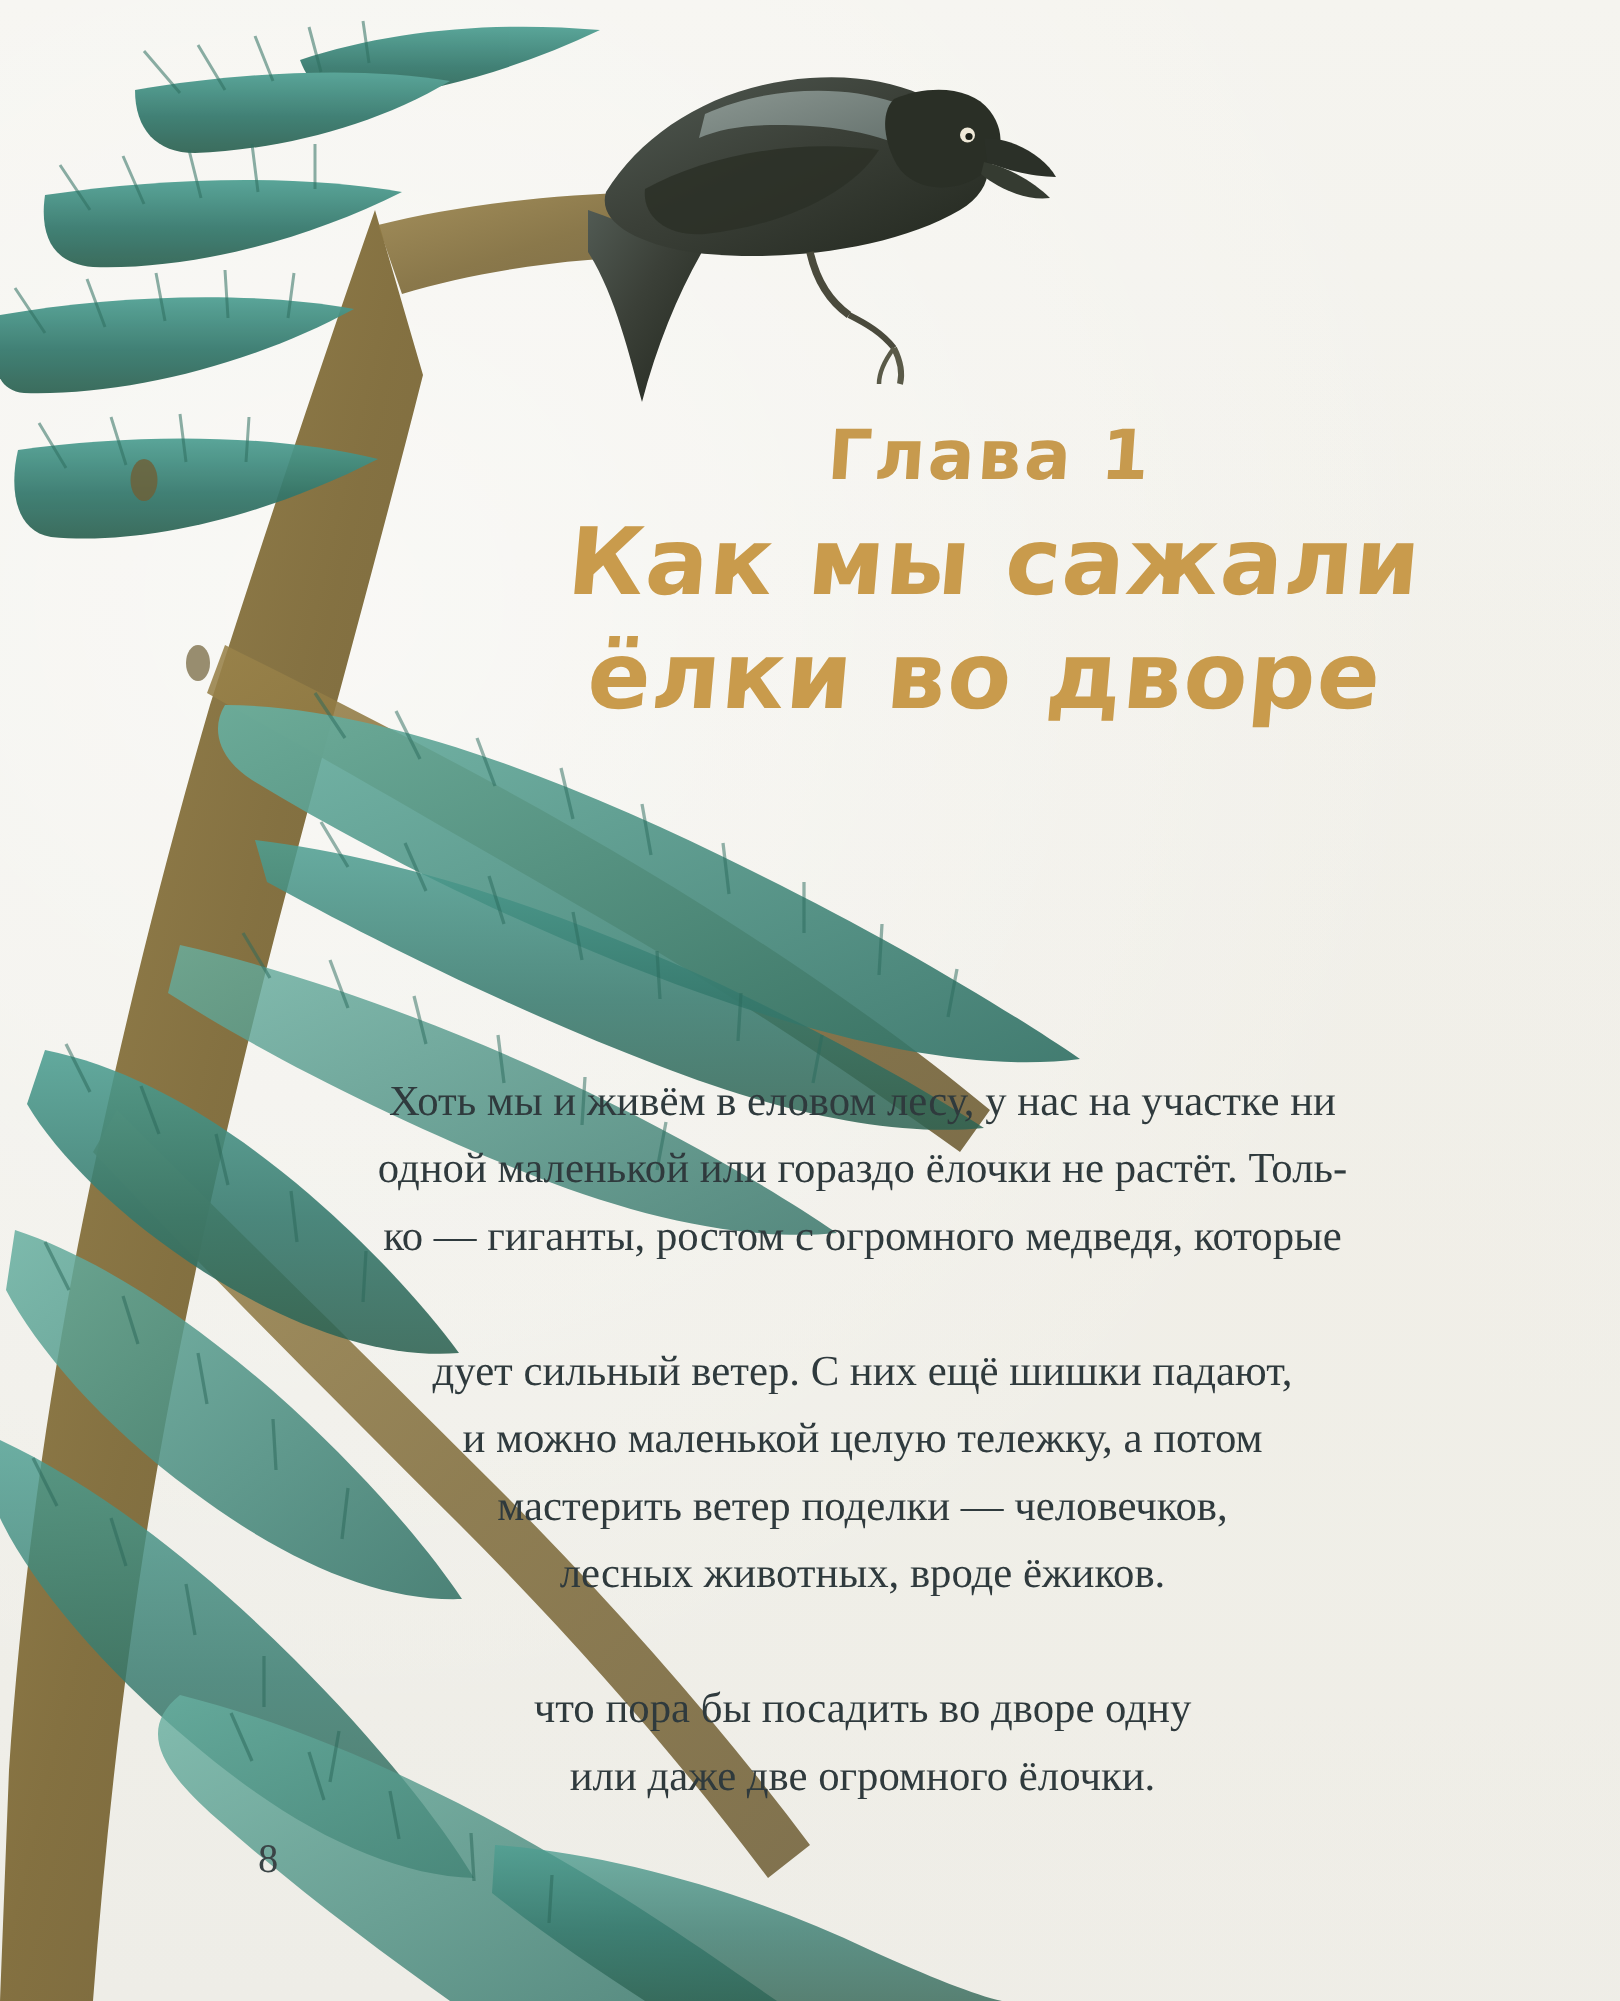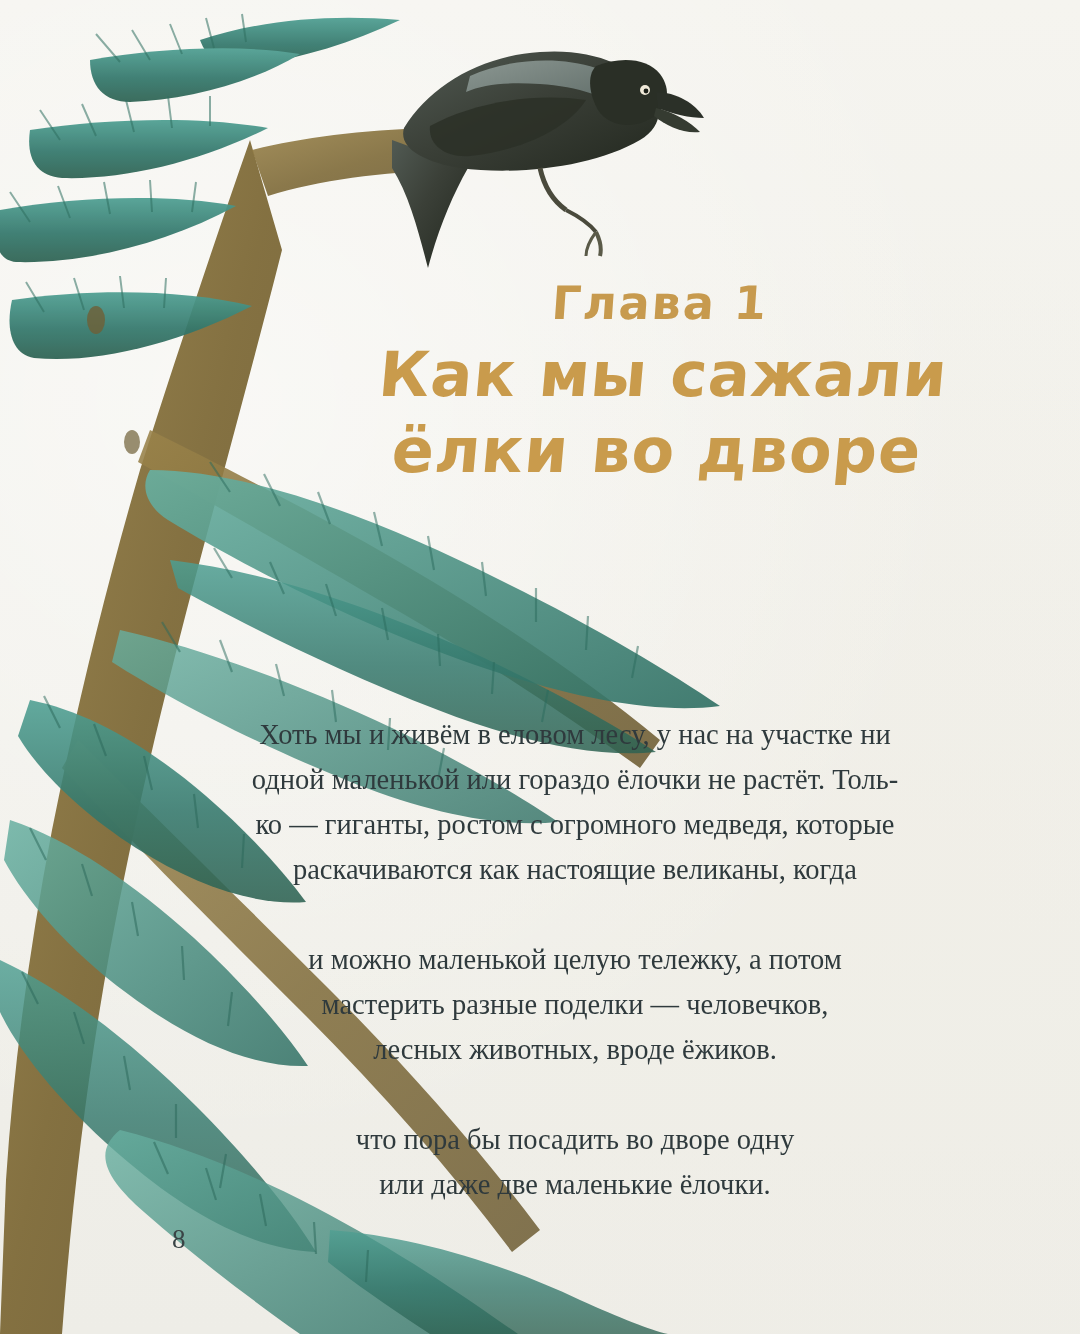--- a/index.html
+++ b/index.html
@@ -218,28 +218,28 @@
       <span class="line1">Как мы сажали</span>
       <span class="line2">ёлки во дворе</span>
     </div>
   </div>
 
   <div class="body-text">
     <p>
       <span>Хоть мы и живём в еловом лесу, у нас на участке ни</span><br>
       <span>одной маленькой или гораздо ёлочки не растёт. Толь-</span><br>
       <span>ко — гиганты, ростом с огромного медведя, которые</span><br>
-      <span>раскачиваются как настоящие великаны, когда</span><br>
       <br>
+      <span>дует сильный ветер. С них ещё шишки падают,</span><br>
       <span>и можно маленькой целую тележку, а потом</span><br>
-      <span>мастерить разные поделки — человечков,</span><br>
+      <span>мастерить ветер поделки — человечков,</span><br>
       <span>лесных животных, вроде ёжиков.</span>
     </p>
     <p>
       <br>
       <span>что пора бы посадить во дворе одну</span><br>
-      <span>или даже две маленькие ёлочки.</span><br>
+      <span>или даже две огромного ёлочки.</span><br>
     </p>
   </div>
 
   <div class="page-number">8</div>
 
 </div>
 
 </body></html>

